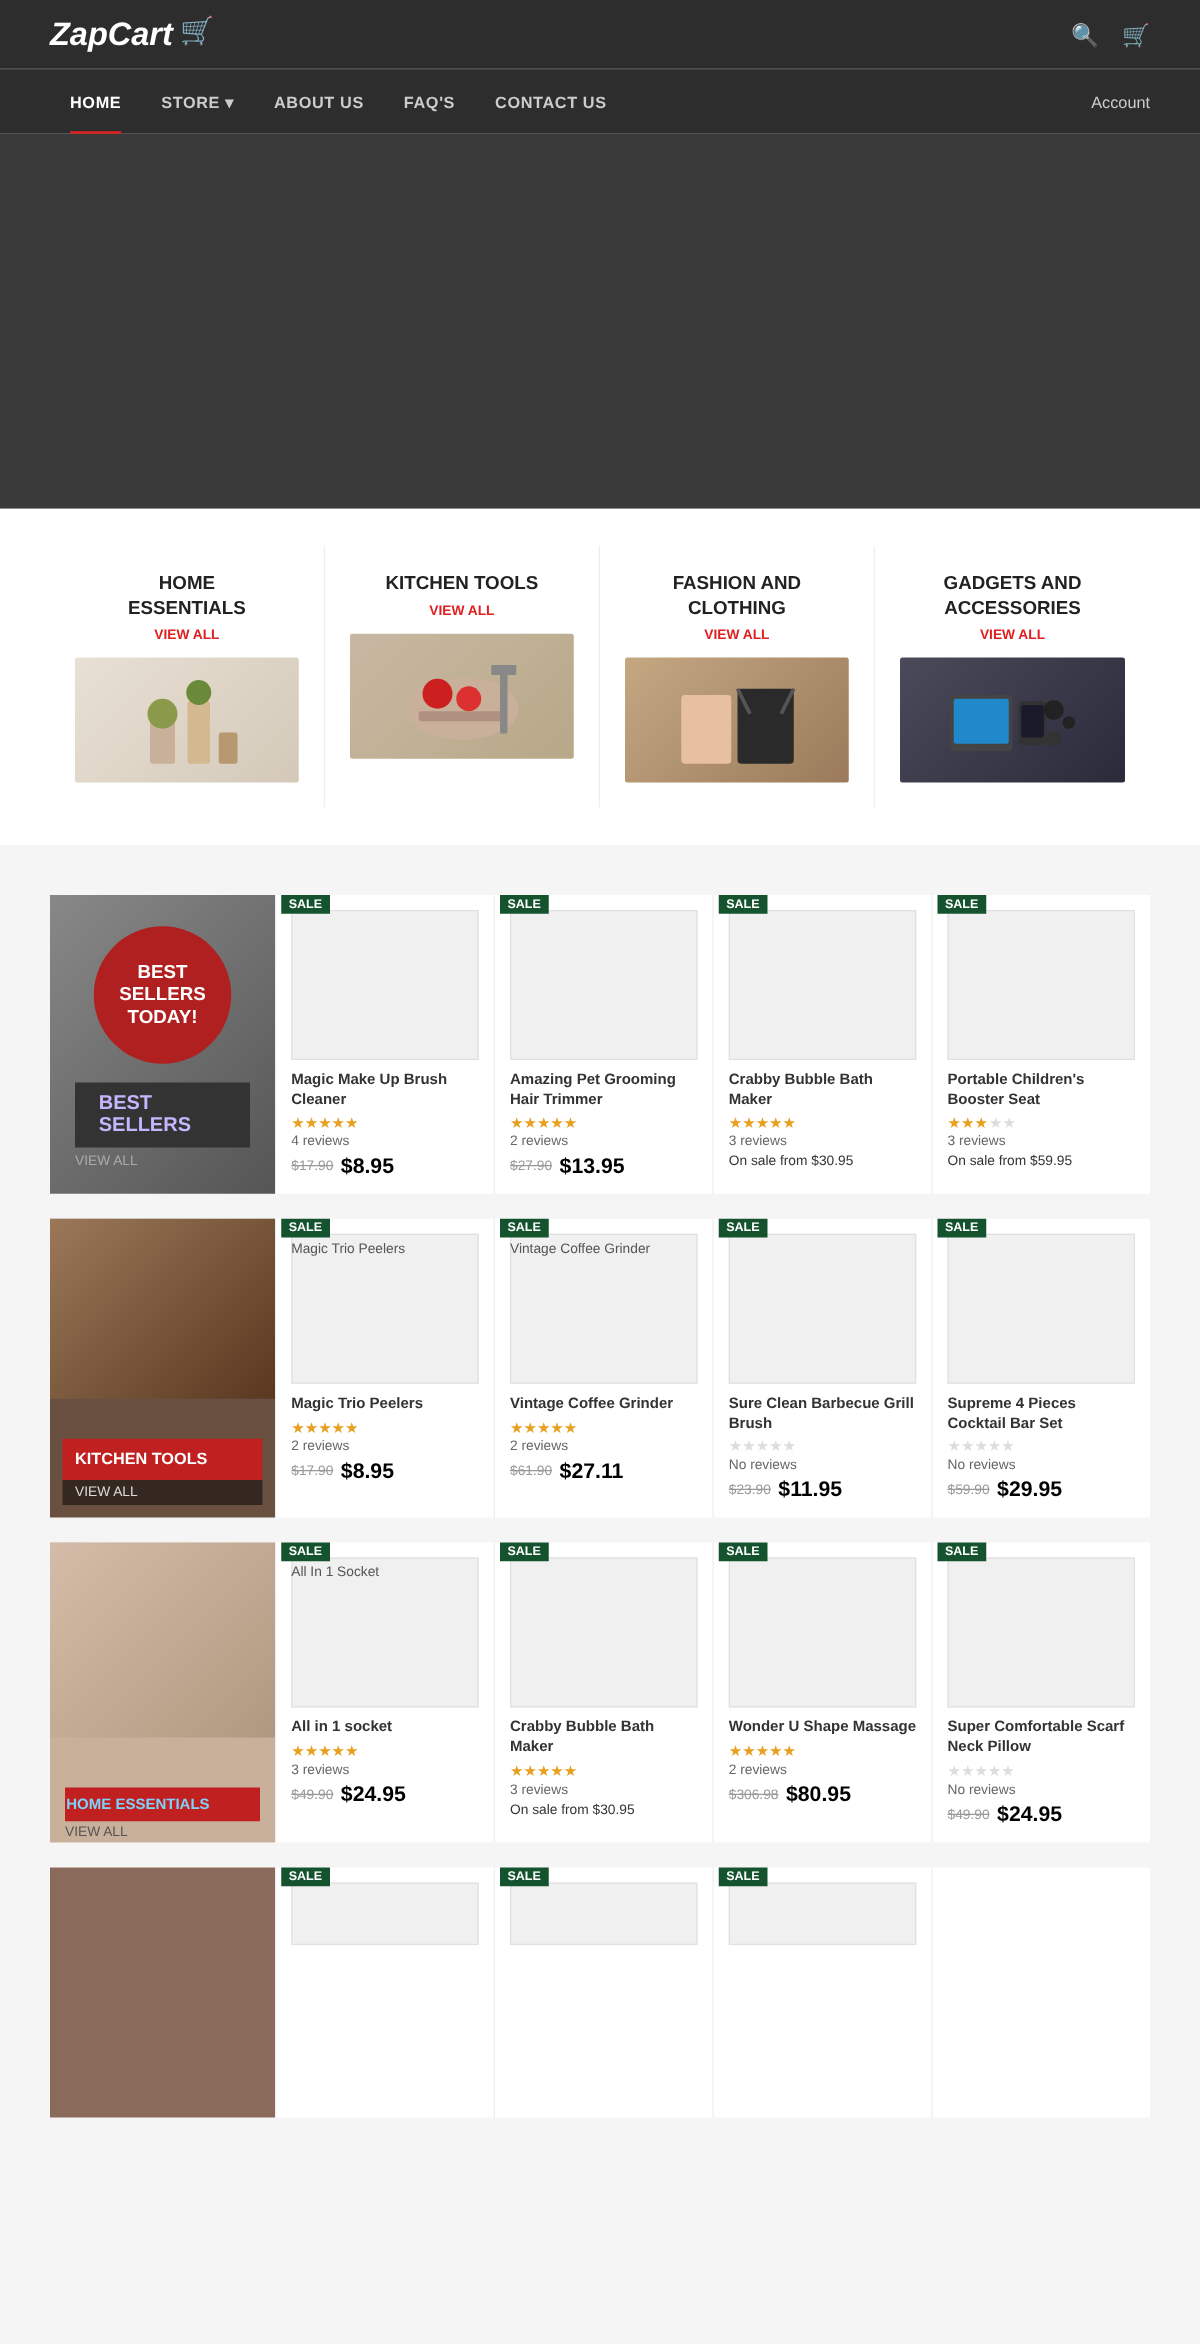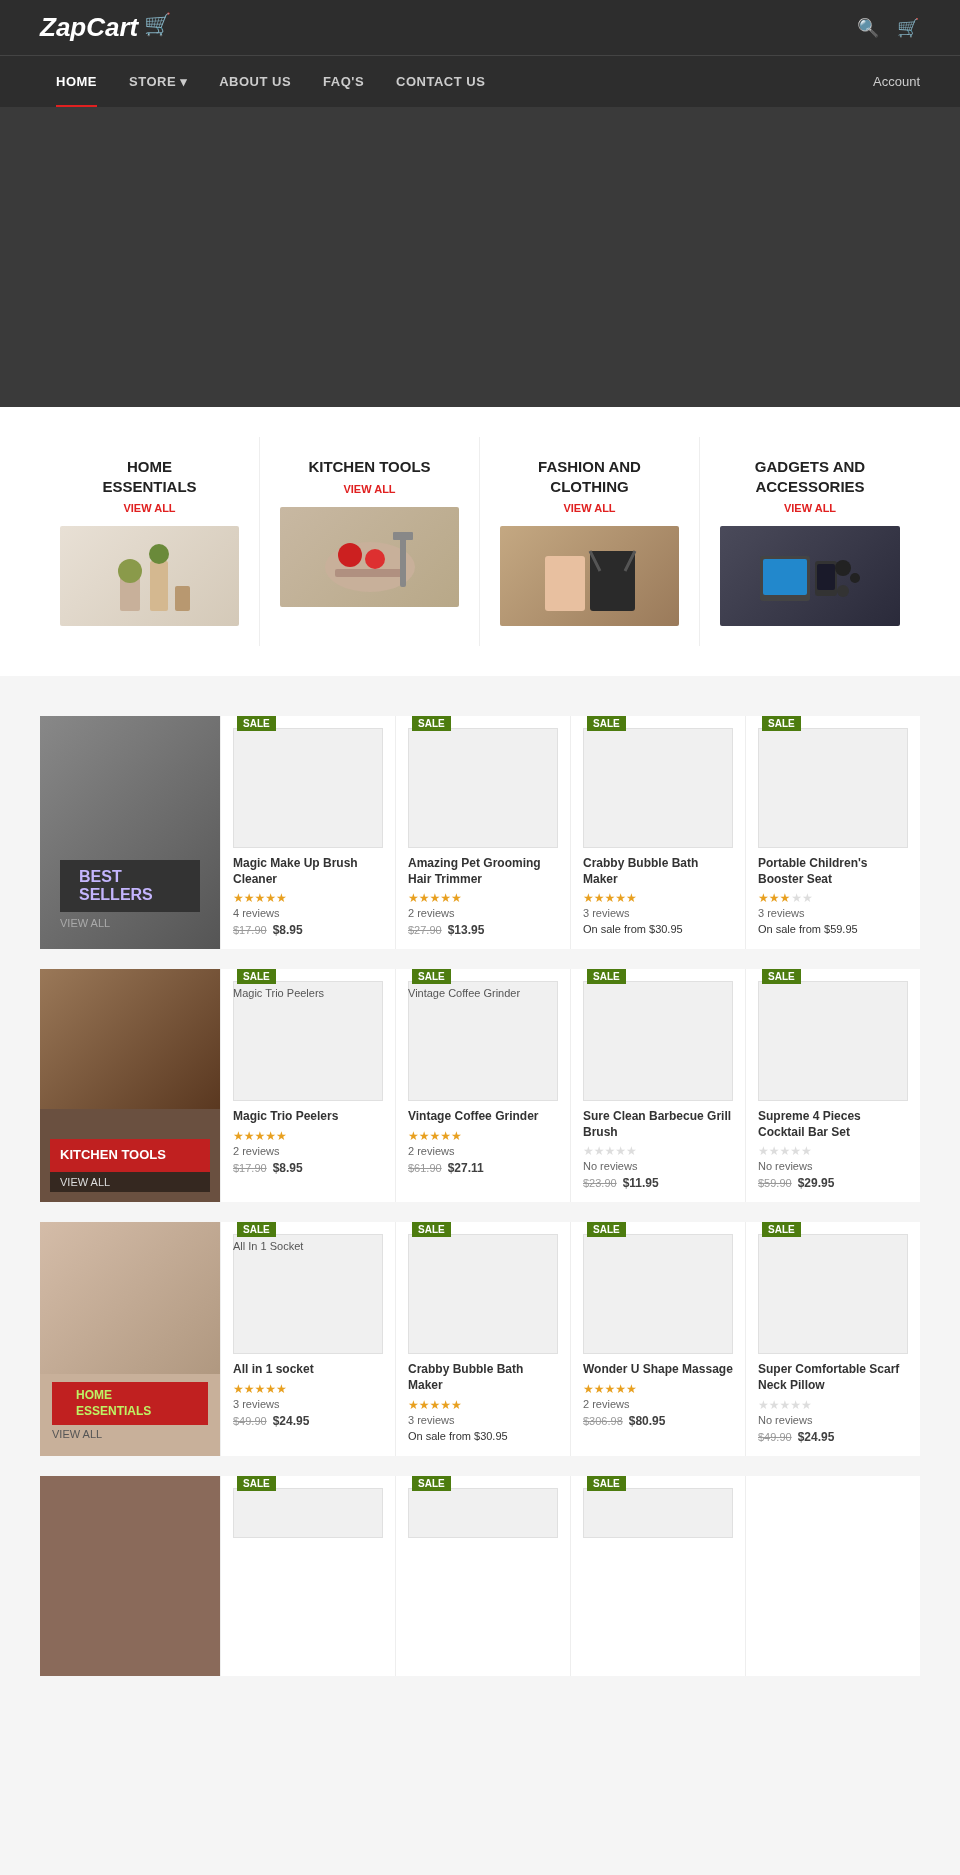--- a/index.html
+++ b/index.html
@@ -206,22 +206,22 @@
     
     .product-card {
       border-left: 1px solid #eee;
       padding: 12px;
       position: relative;
       min-height: 200px;
     }
     .sale-badge {
       position: absolute;
       top: 0;
-      left: 16px;
-      background: #4d7c0f;
+      left: 4px;
+      background: #14532d;
       color: white;
       font-size: 10px;
       font-weight: 700;
       padding: 2px 6px;
       z-index: 3;
     }
     .product-img-placeholder {
       width: 100%;
       height: 120px;
       background: #f0f0f0;
@@ -257,22 +257,22 @@
       display: flex;
       gap: 6px;
       align-items: center;
     }
     .price-original {
       font-size: 11px;
       color: #999;
       text-decoration: line-through;
     }
     .price-sale {
-      font-size: 12px;
-      color: #404040;
+      font-size: 17px;
+      color: #000000;
       font-weight: 600;
     }
     .price-from {
       font-size: 11px;
       color: #333;
     }
 
     
     .product-text-label {
       position: absolute;
@@ -329,26 +329,27 @@
     .home-banner-img-area {
       width: 100%;
       height: 65%;
       background: linear-gradient(135deg, #d4bca8 0%, #b09880 100%);
     }
     .home-banner-content {
       padding: 8px 12px;
     }
     .home-title-box {
       background: #c02020;
-      color: #bef264;
+      color: #7dd3fc;
       font-size: 12px;
       font-weight: 800;
       text-transform: uppercase;
-      padding: 6px 24px;
+      padding: 6px 1px;
       line-height: 1.3;
+      margin-top: 32px;
     }
     .home-view-all {
       color: #555;
       font-size: 11px;
       padding-top: 3px;
     }
 
     
     .footer-space { height: 40px; }
   </style>
@@ -439,20 +440,23 @@
         </svg>
       </div>
     </div>
   </div>
 </div>
 
 <div class="products-section">
   <div class="products-row">
 
     <div class="banner-card banner-best-sellers">
+      <div class="banner-circle">
+        <div class="banner-circle-text">BEST<br>SELLERS<br>today!</div>
+      </div>
       <div class="banner-overlay">
         <div class="banner-label">BEST SELLERS</div>
         <div class="banner-view-all">VIEW ALL</div>
       </div>
     </div>
 
     <div class="product-card">
       <div class="sale-badge">SALE</div>
       <div class="product-img-placeholder"></div>
       <div class="product-name">Magic Make Up Brush Cleaner</div>

